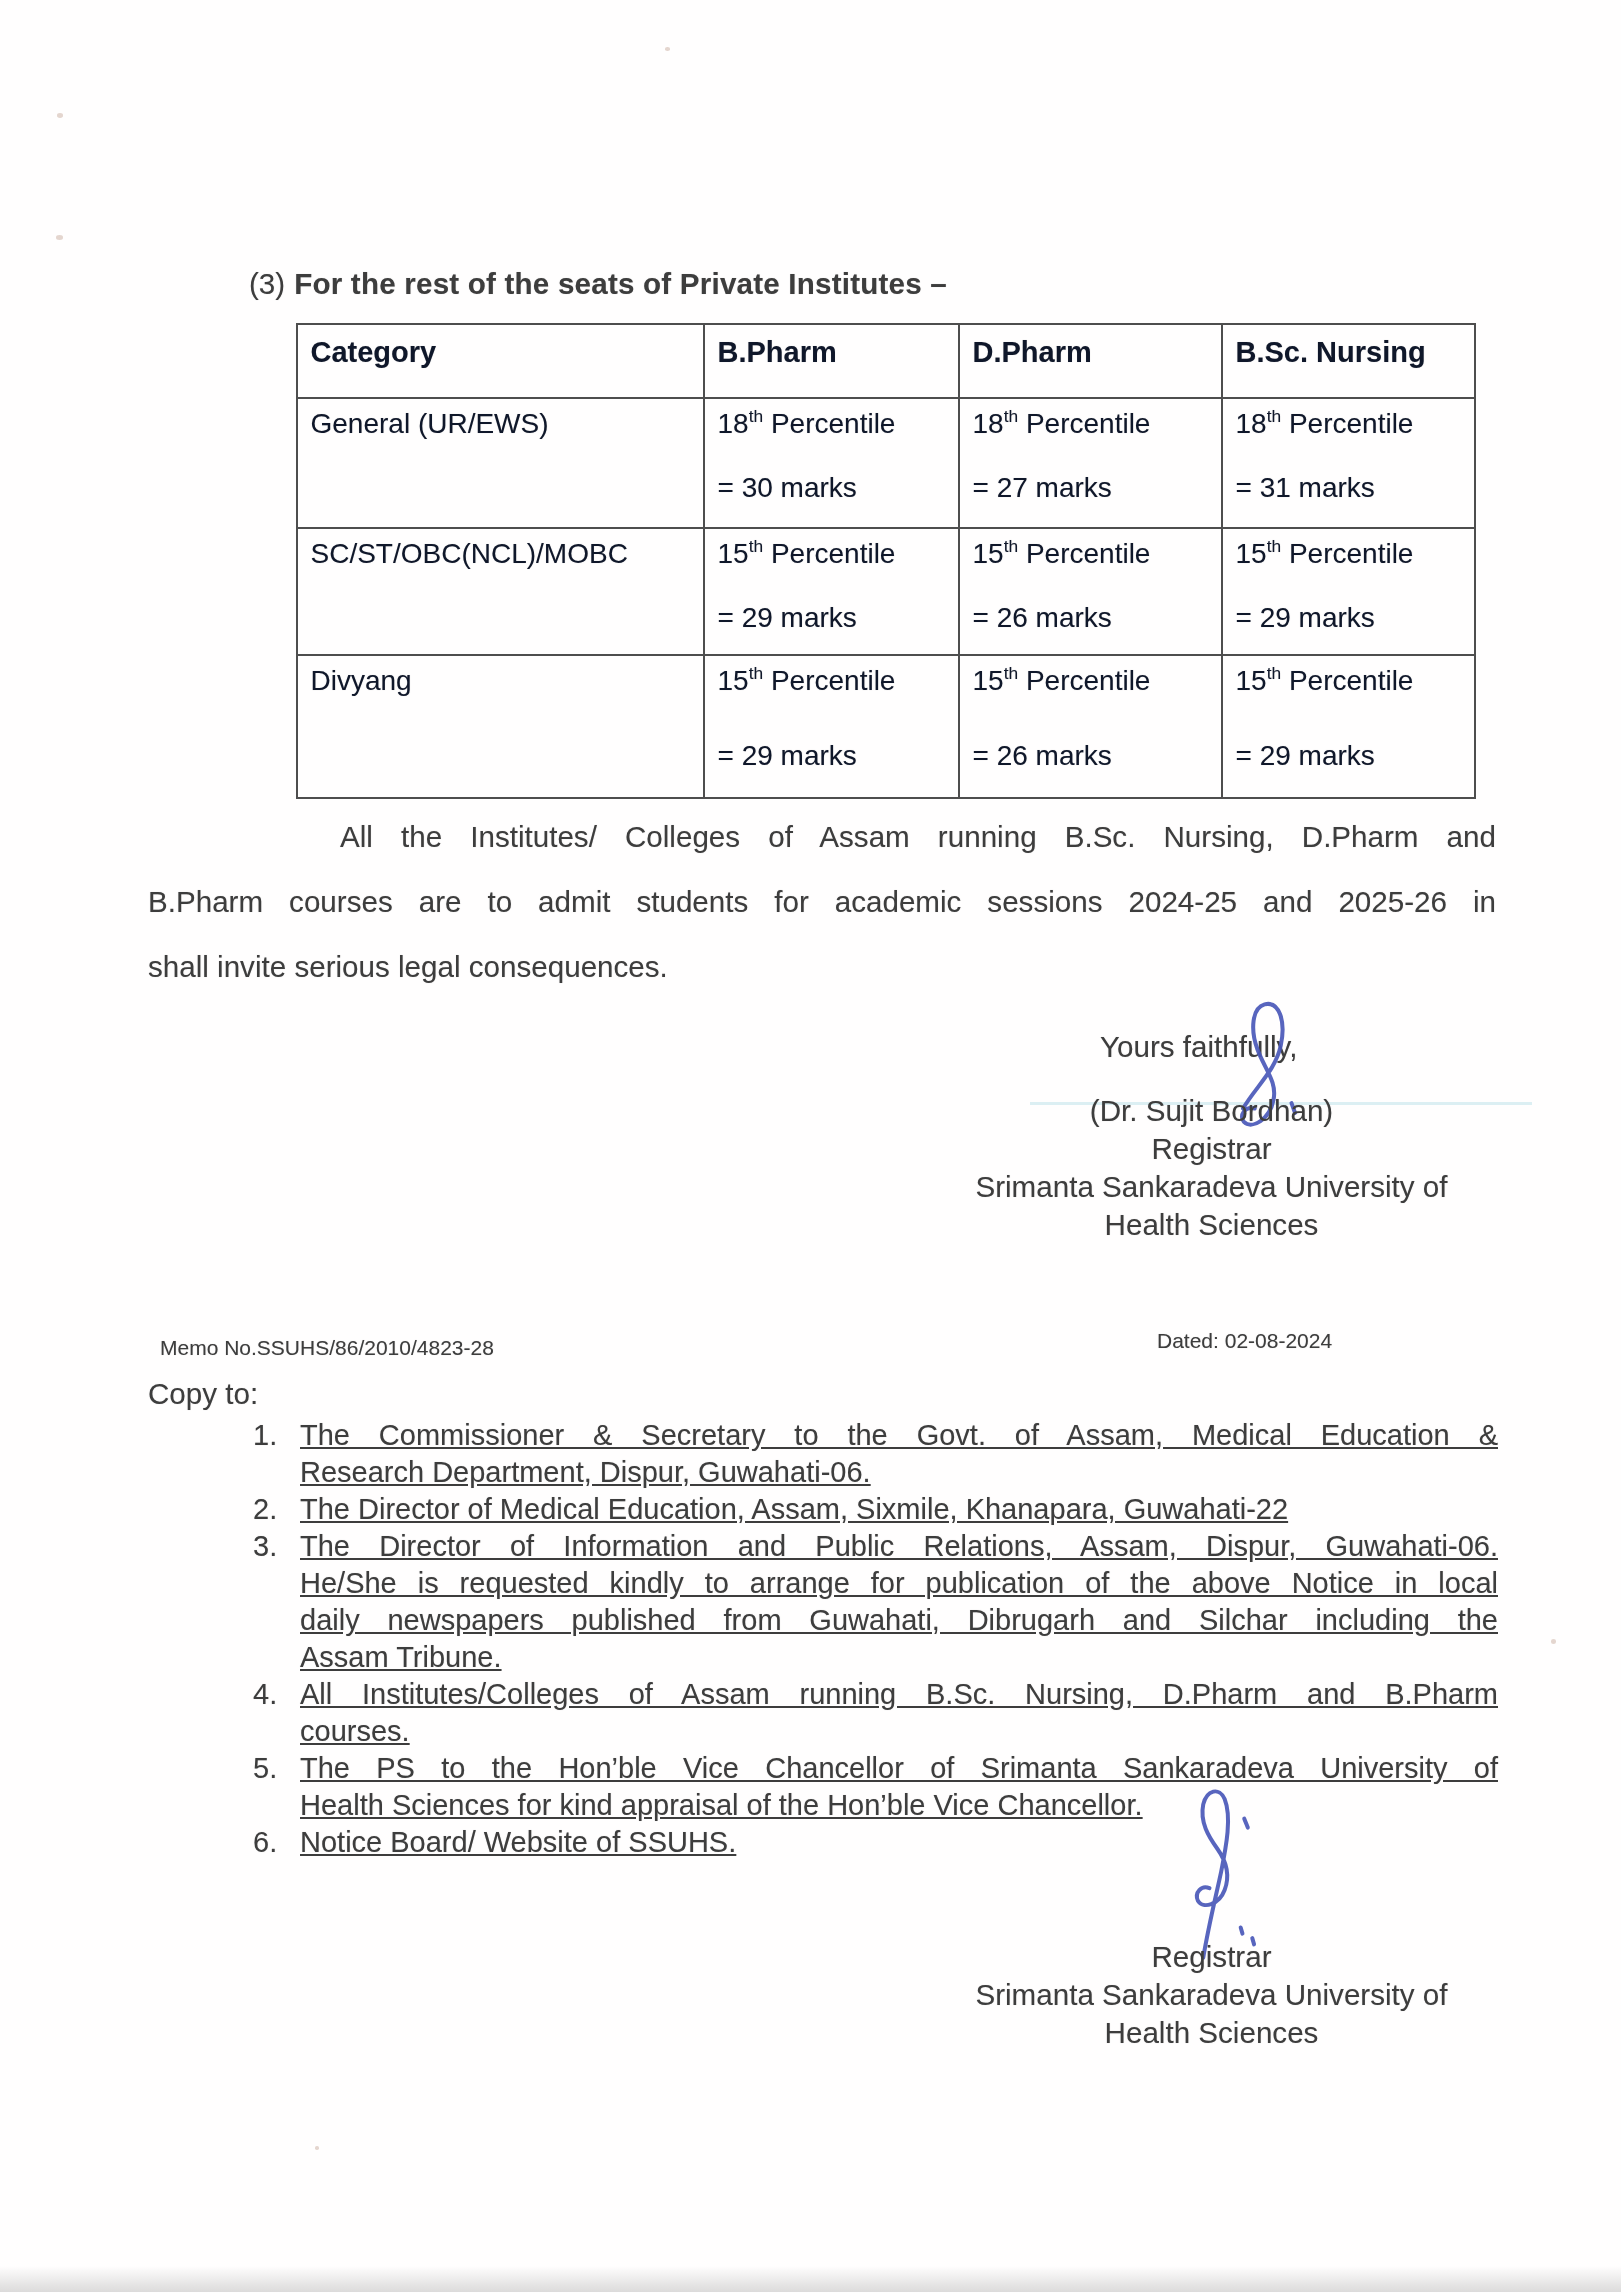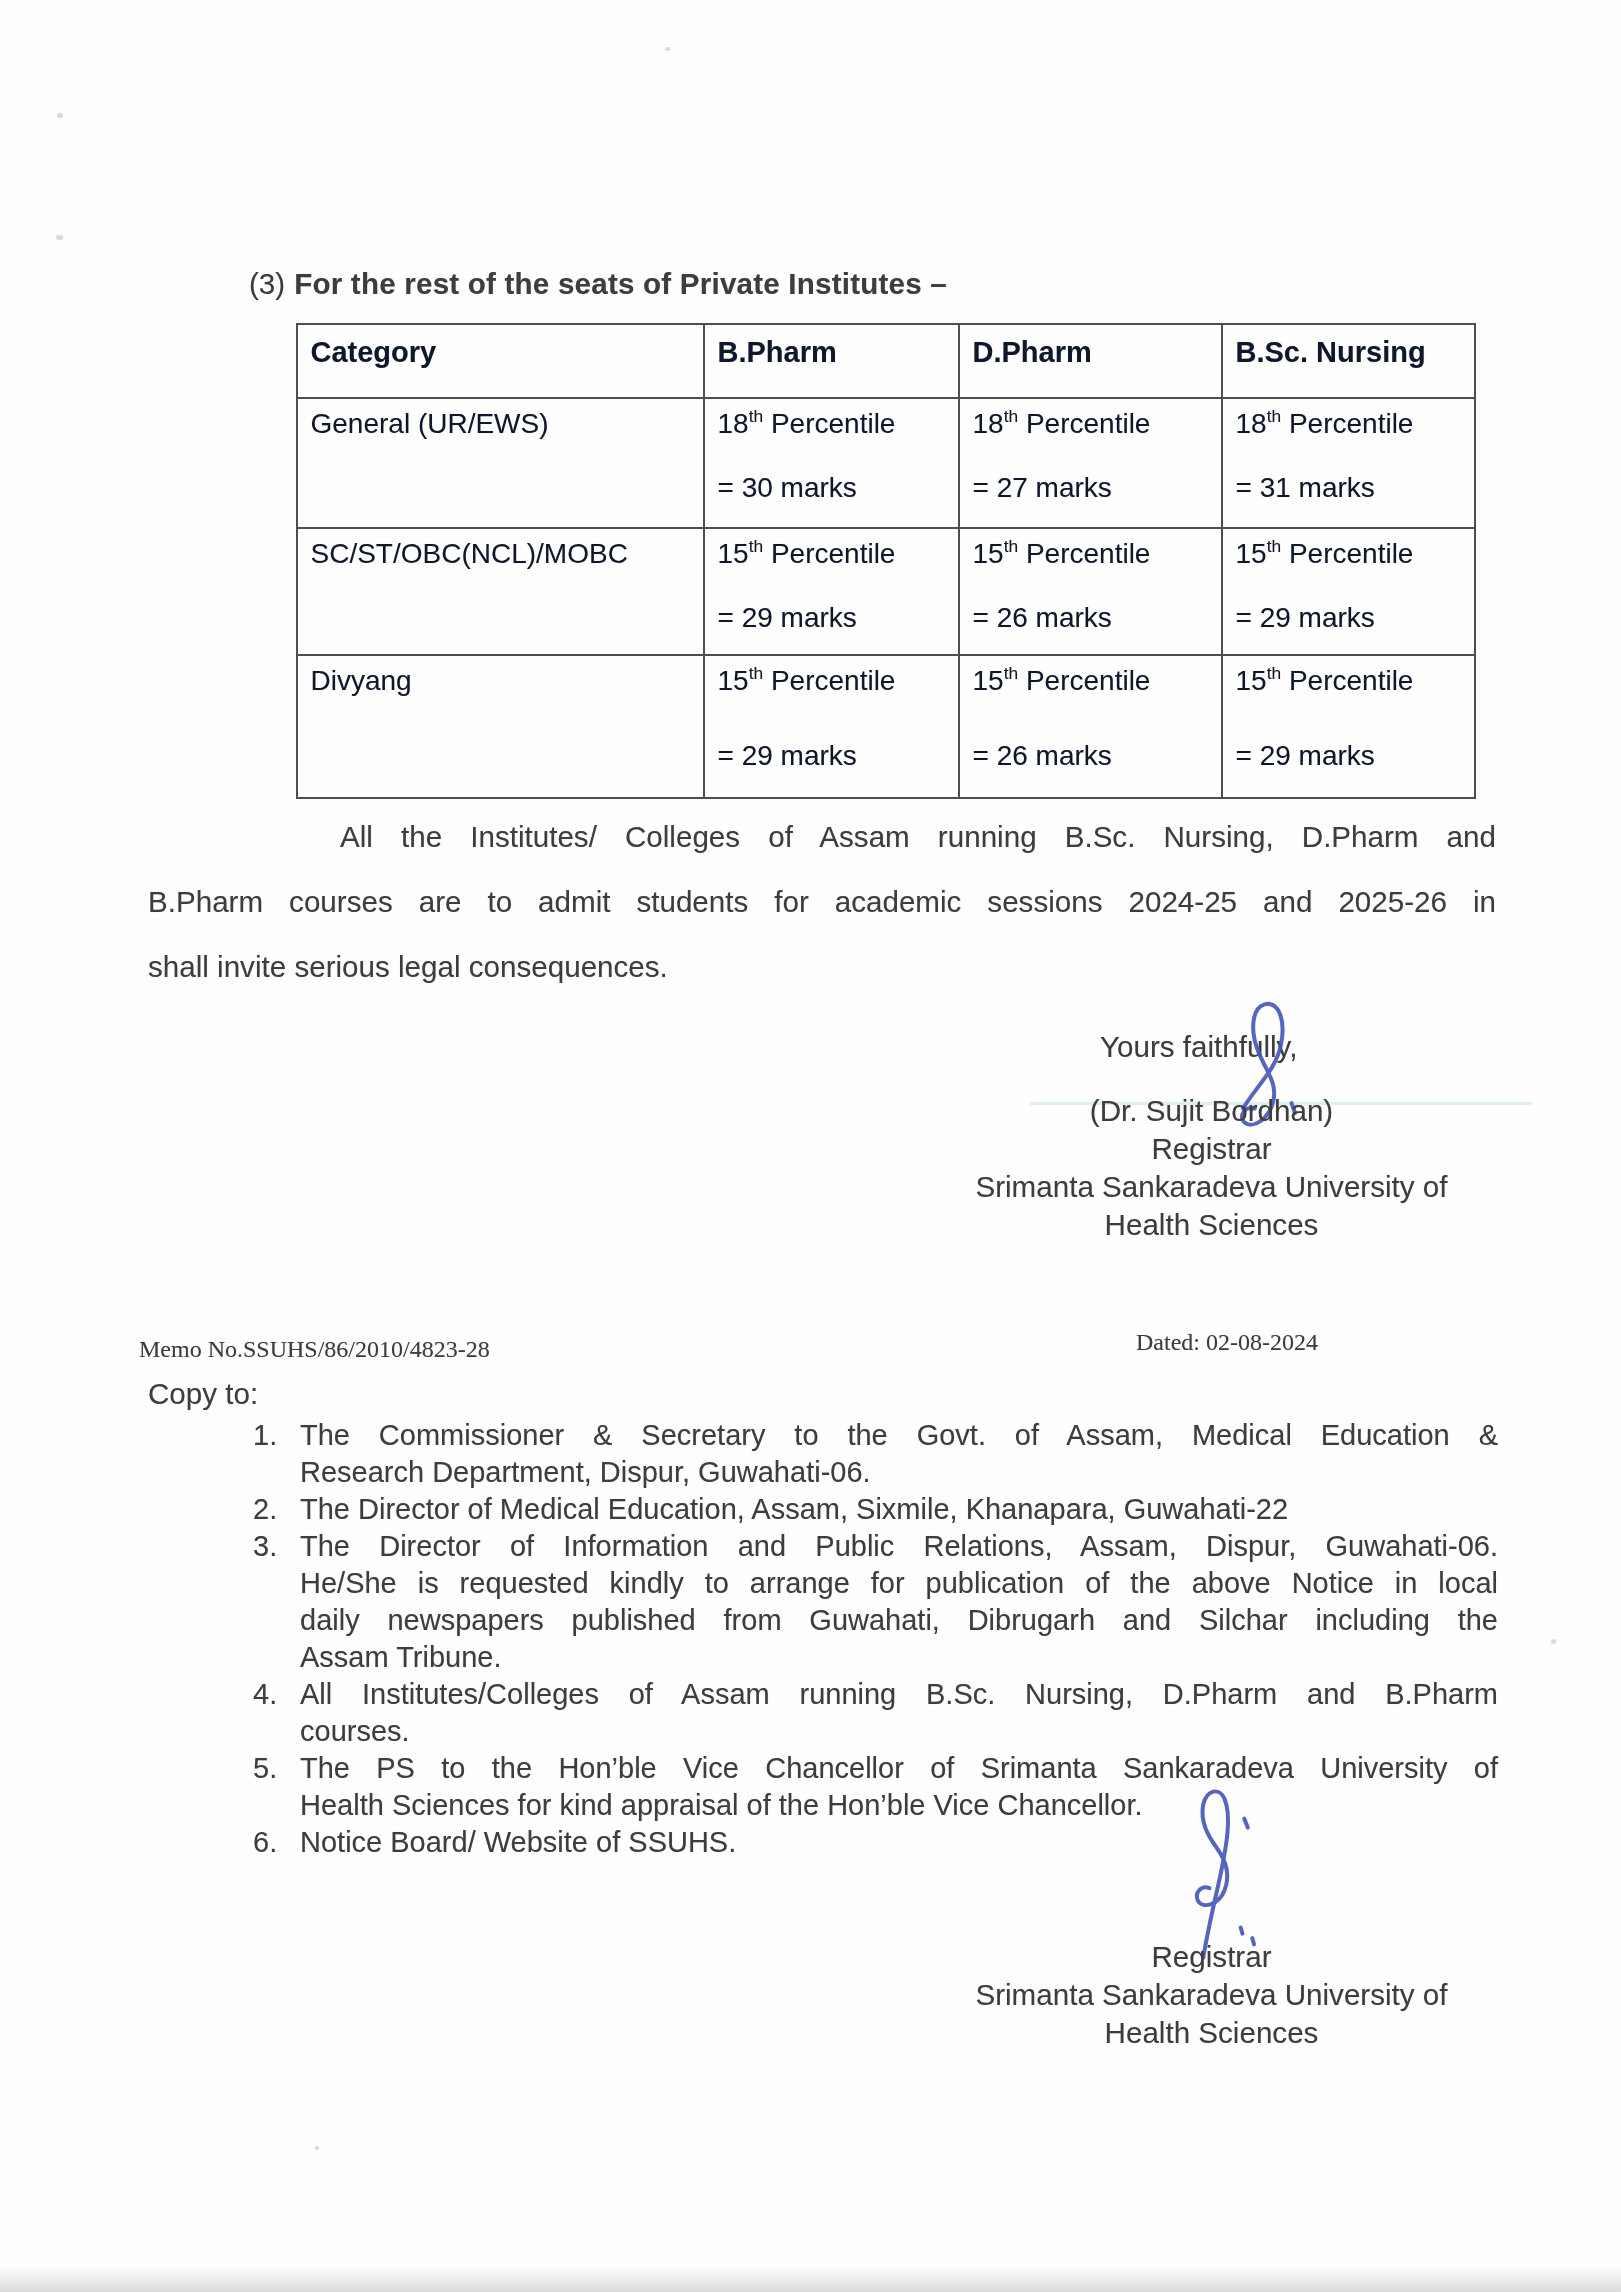--- a/index.html
+++ b/index.html
@@ -33,28 +33,28 @@
   .para{position:absolute;left:148px;top:804px;width:1348px;font-size:29.6px;}
   .pline{height:65px;line-height:65px;white-space:nowrap;}
   .pline.just{white-space:normal;text-align:justify;text-align-last:justify;}
   .pline.indent{padding-left:192px;width:1156px;}
   
   .salutation{position:absolute;left:1100px;top:1030px;font-size:29.6px;}
   .sign-block{position:absolute;left:931px;width:561px;text-align:center;font-size:29.6px;line-height:38px;}
   .sb1{top:1092px;}
   .sb2{top:1938px;}
   
-  .memo-row{position:absolute;left:139px;top:1336px;width:1348px;font-size:24px;font-family:Liberation Serif, serif;}
+  .memo-row{position:absolute;left:160px;top:1336px;width:1348px;font-size:21px;}
   .memo-row .dated{position:absolute;left:997px;top:-7.2px;}
   .copyto{position:absolute;left:148px;top:1377px;font-size:29.6px;}
   
   .clist{position:absolute;left:253px;top:1417px;width:1245px;font-size:29px;}
   .citem{display:flex;align-items:flex-start;}
   .cnum{flex:0 0 47px;line-height:37px;}
-  .ctext{flex:1;}
+  .ctext{flex:1;text-decoration:underline;}
   .cline{line-height:37px;}
   .cline.just{text-align:justify;text-align-last:justify;}
   
   .sig{position:absolute;}
   .sig path{fill:none;stroke:#4a58b8;stroke-width:4.5;stroke-linecap:round;stroke-linejoin:round;opacity:0.92;}
   .sig1{left:1216px;top:999px;}
   .sig2{left:1164px;top:1788px;}
   
   .streak{position:absolute;left:1030px;top:1102px;width:502px;height:2.7px;background:rgba(140,205,220,0.30);}
   .speck{position:absolute;border-radius:50%;background:rgba(205,180,168,0.55);}

